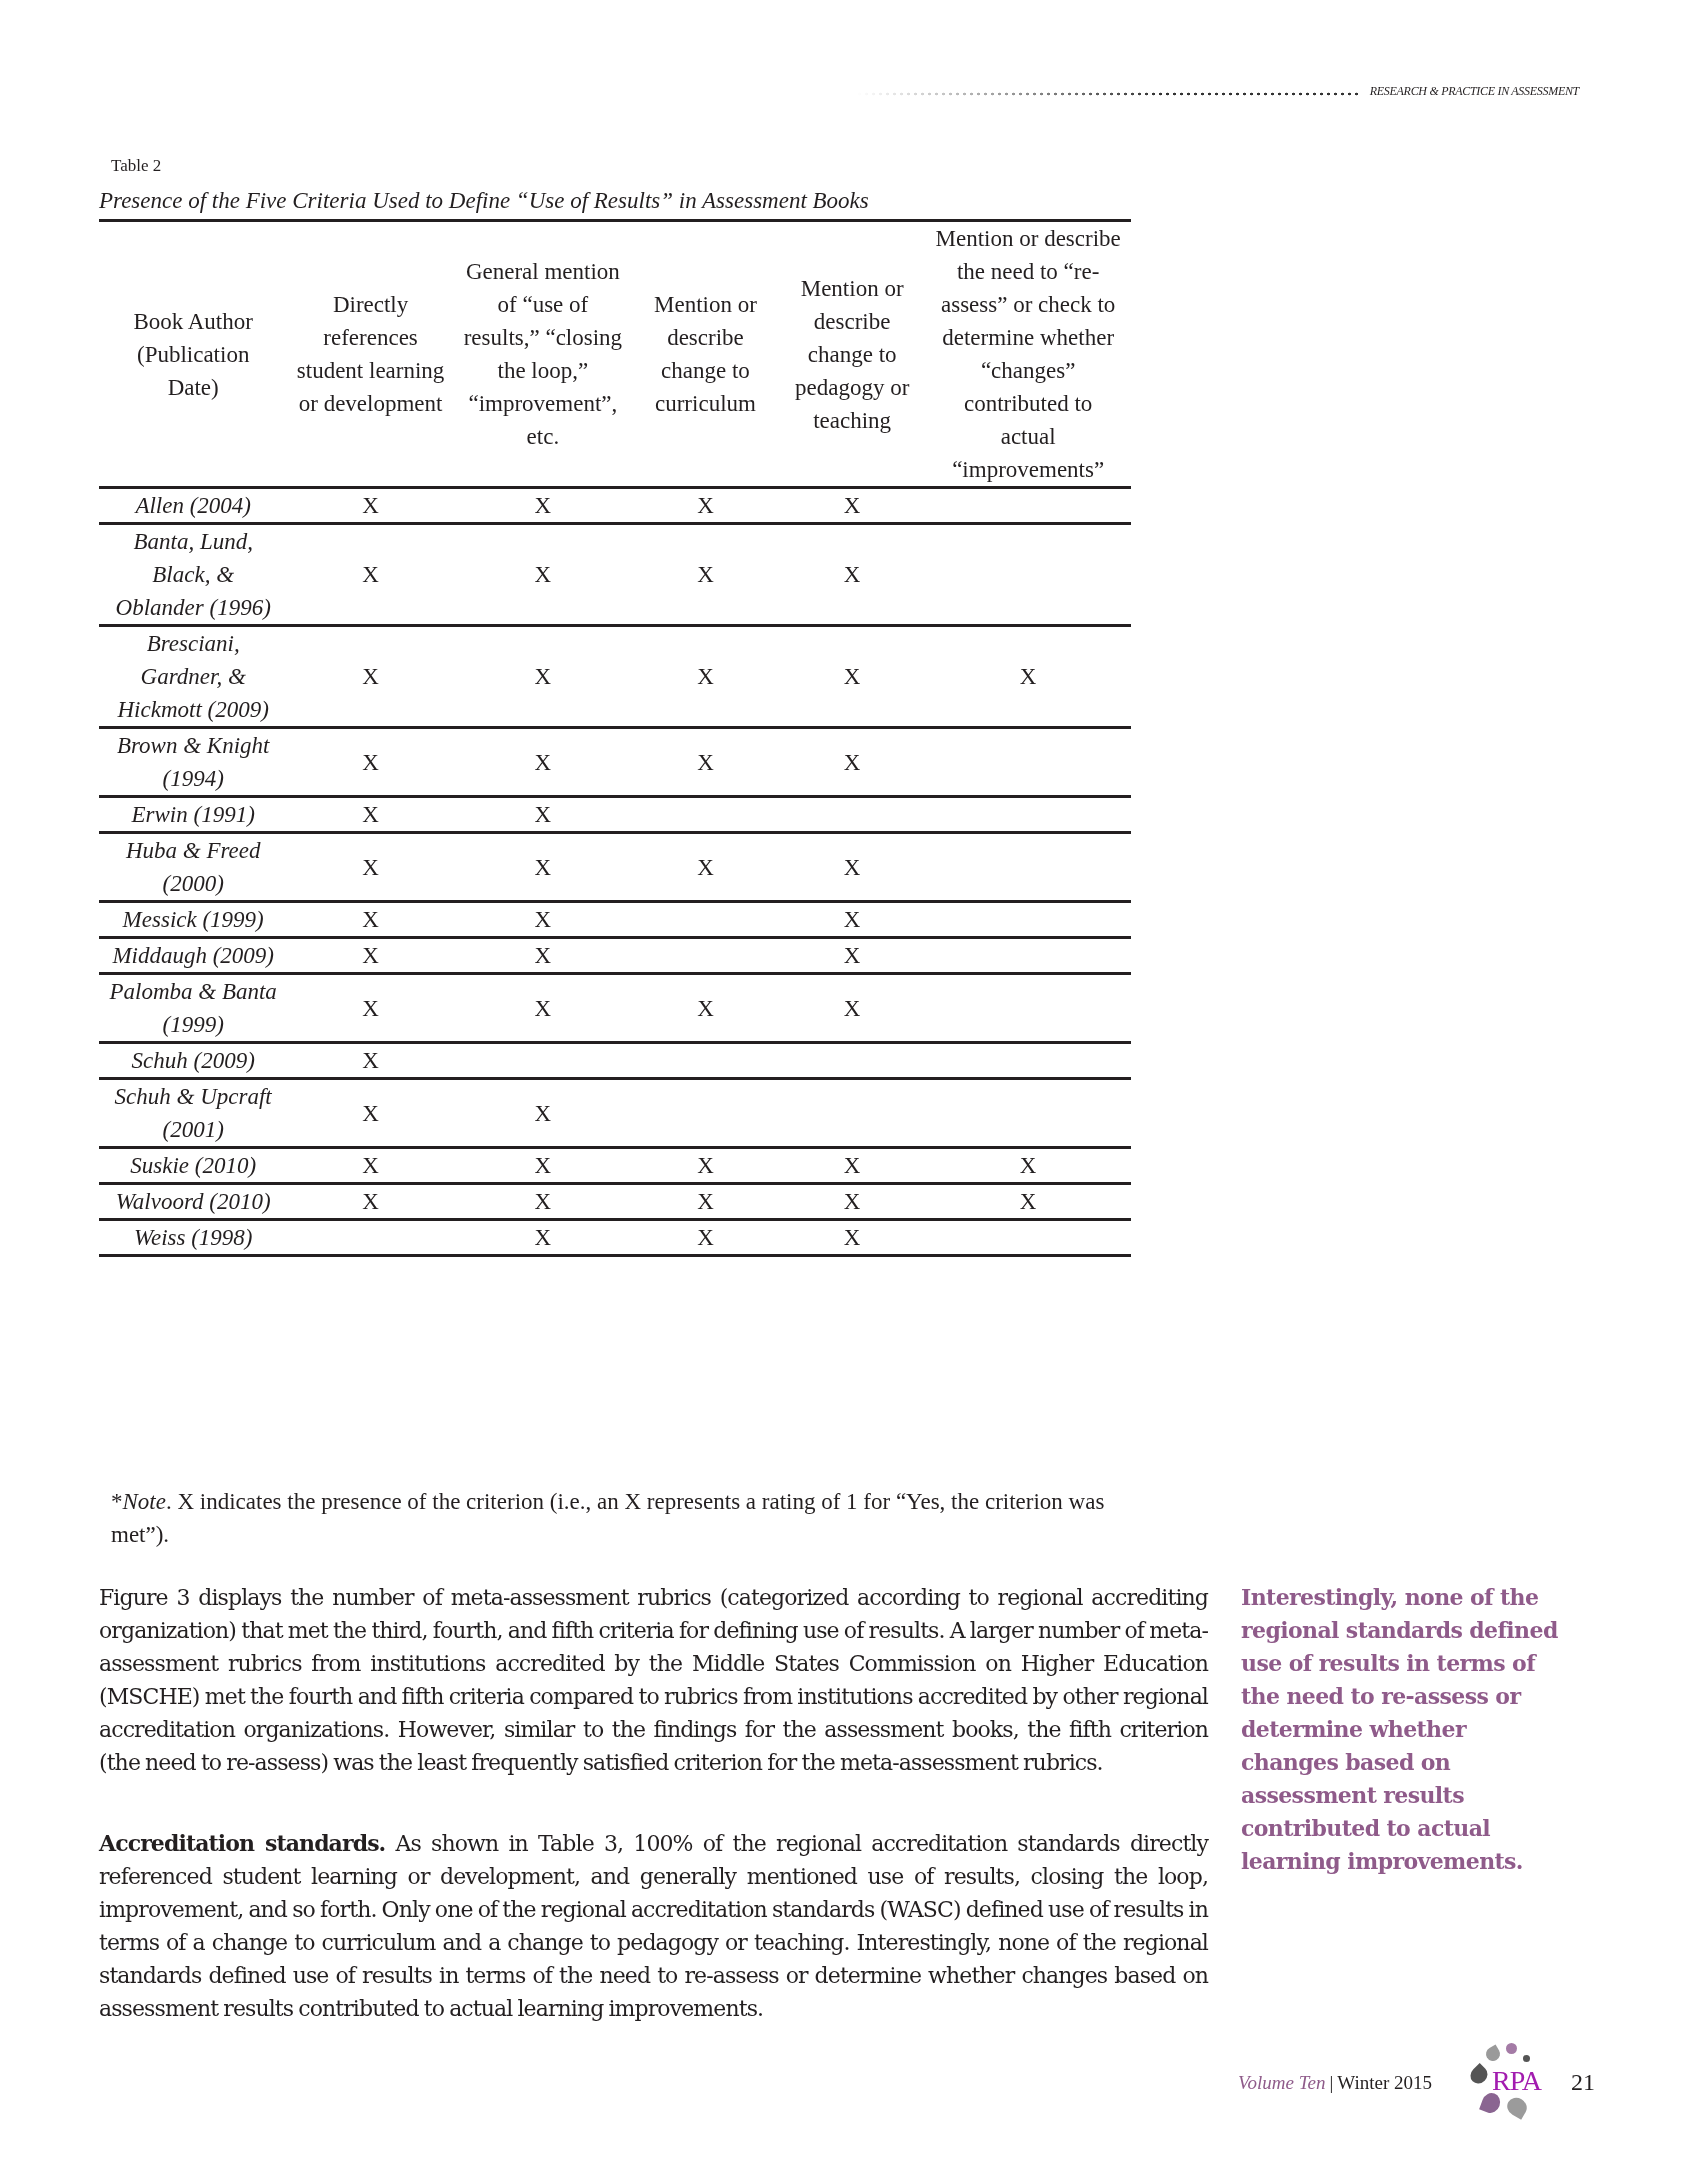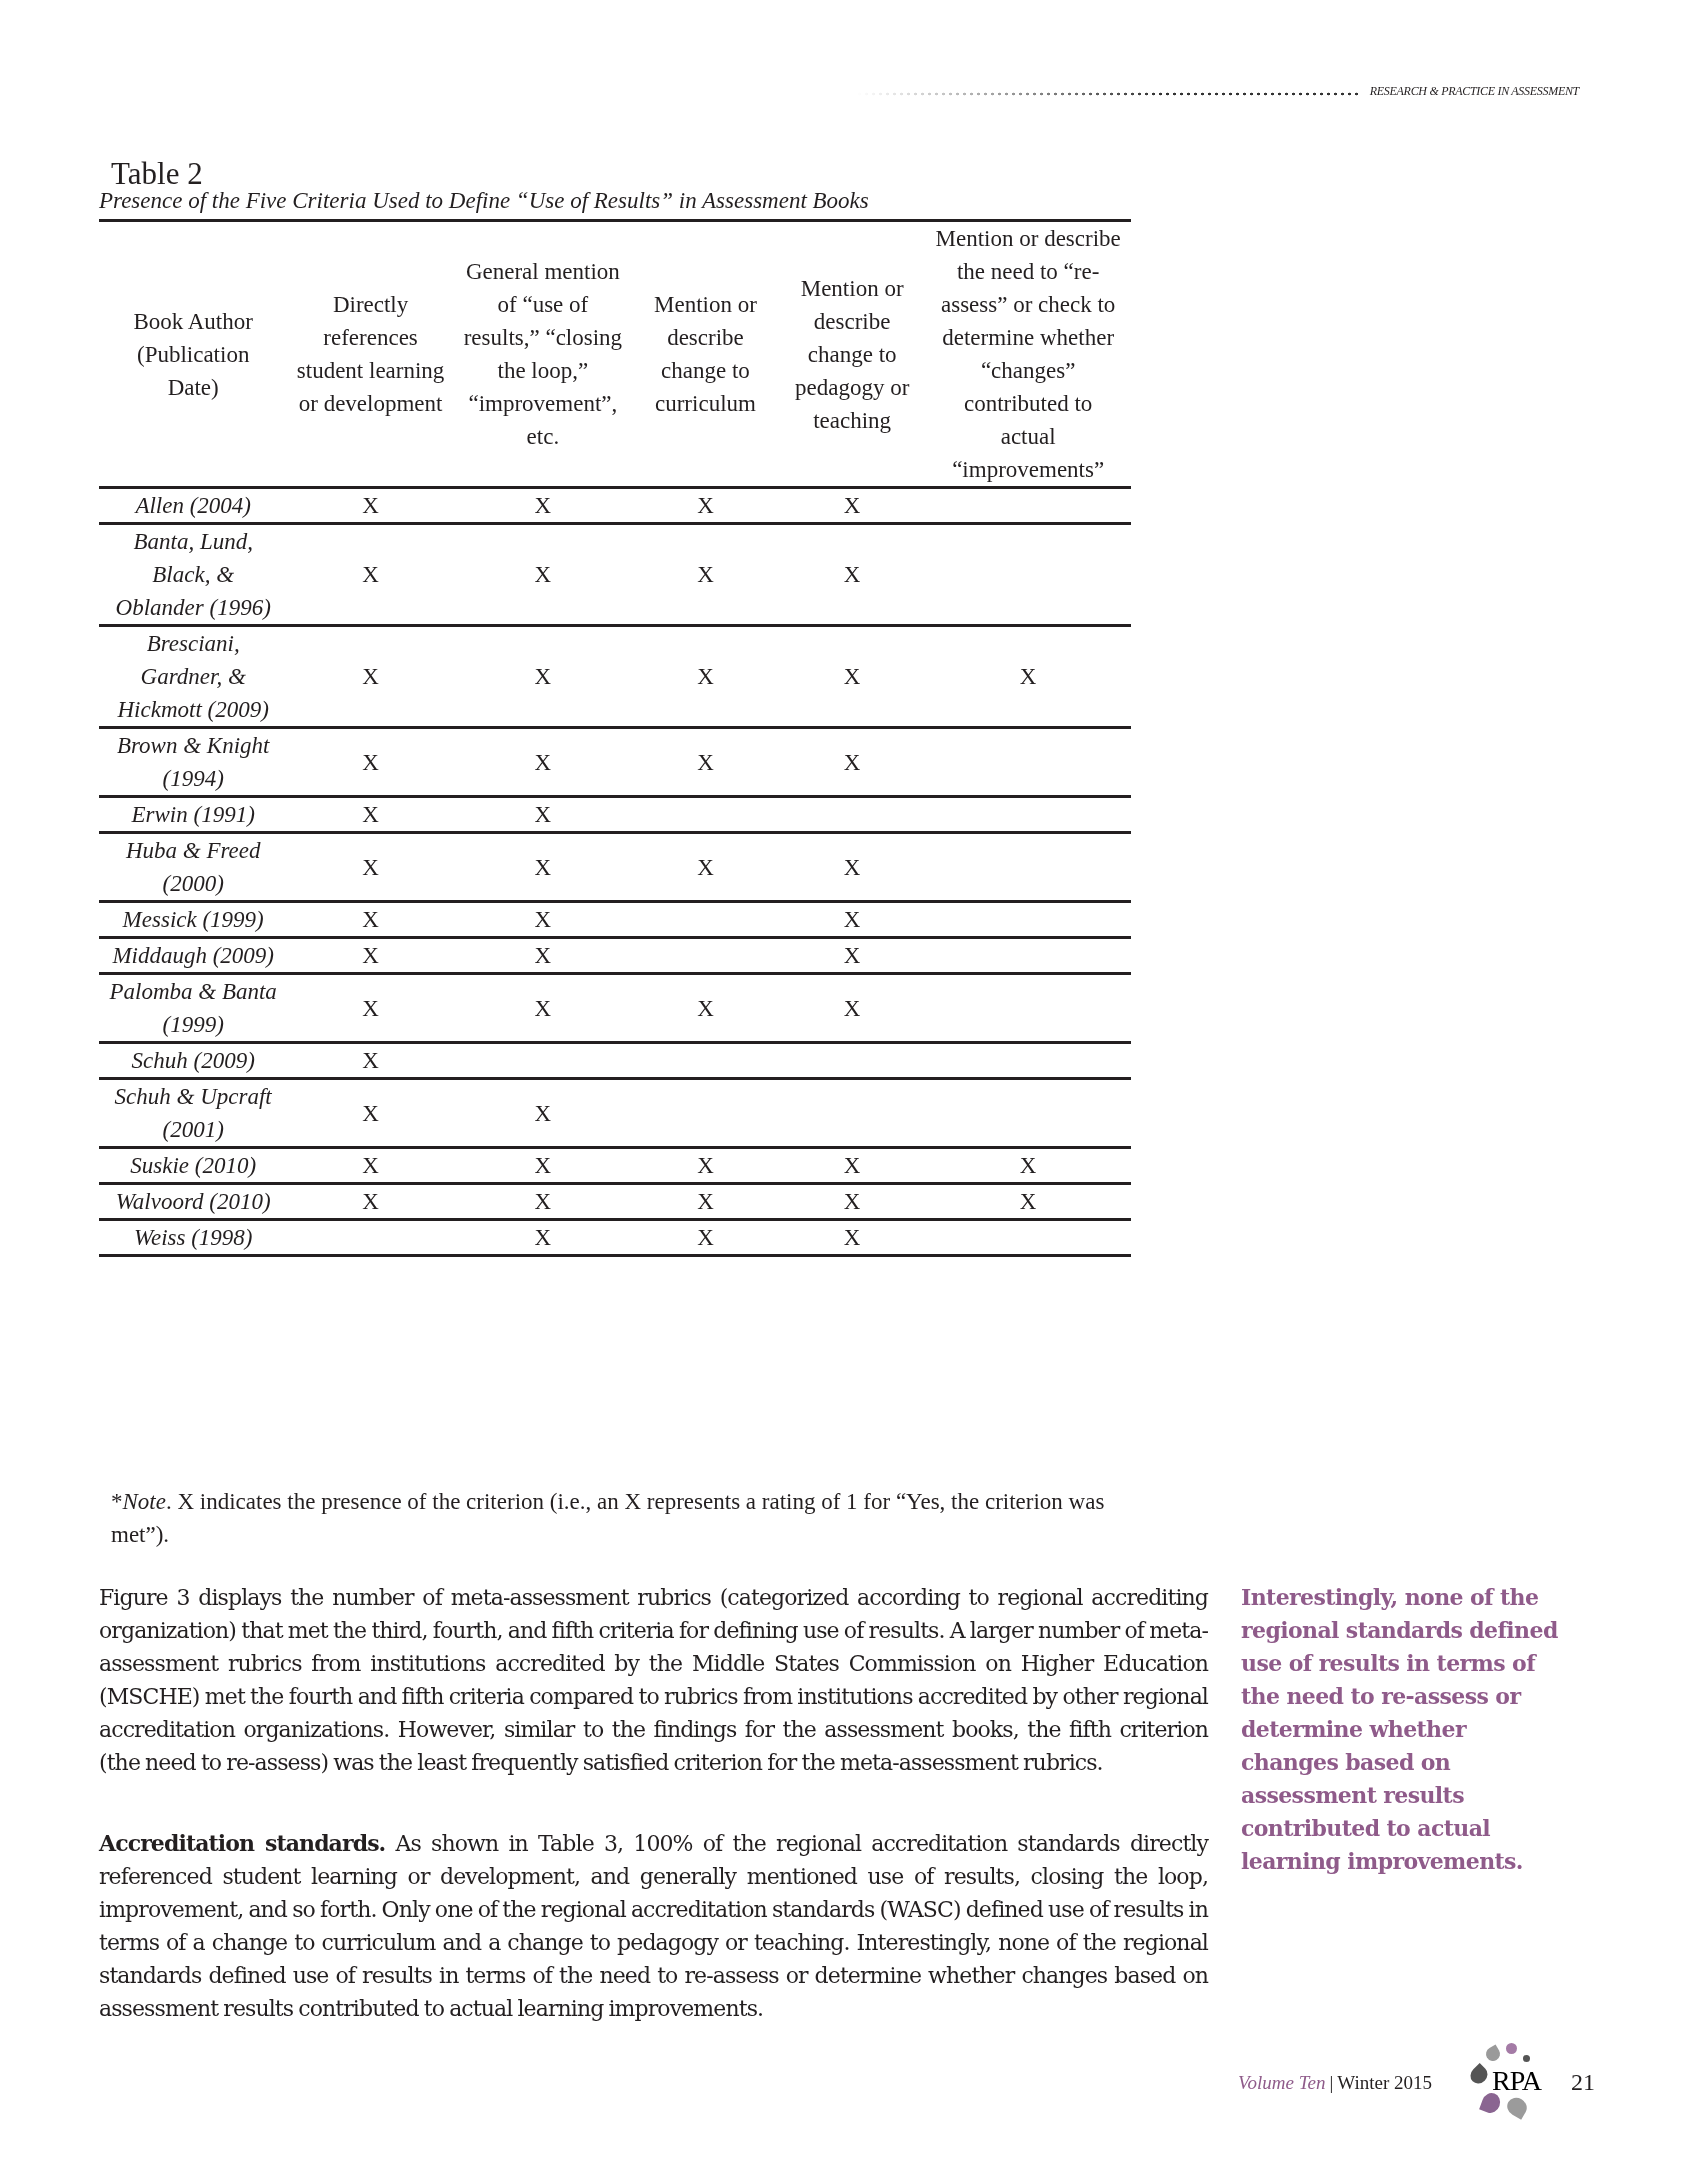--- a/index.html
+++ b/index.html
@@ -8,21 +8,21 @@
     
     .running-header { position: absolute; top: 79px; left: 856px; width: 723px; height: 24px; display: flex; align-items: center; justify-content: flex-end; }
     .dots { flex: 1; height: 4px; margin-right: 8px; margin-top: 6px;
       background-image: radial-gradient(circle, #333 1.2px, transparent 1.6px);
       background-size: 7px 4px; background-repeat: repeat-x;
       -webkit-mask-image: linear-gradient(to right, transparent, #000 60%);
       mask-image: linear-gradient(to right, transparent, #000 60%); }
     .journal-name { font-family: "Liberation Serif", serif; font-style: italic; font-size: 12px; letter-spacing: -0.3px; color: #231f20; white-space: nowrap; }
 
     
-    .table-label { position: absolute; left: 111px; top: 156px; font-family: "Liberation Serif", serif; font-size: 31px; }
+    .table-label { position: absolute; left: 111px; top: 156px; font-family: "Liberation Serif", serif; font-size: 17px; }
     .table-title { position: absolute; left: 99px; top: 188px; font-family: "Liberation Serif", serif; font-style: italic; font-size: 23px; white-space: nowrap; }
 
     
     .tbl { position: absolute; left: 99px; top: 219px; width: 1032px; border-collapse: collapse; font-family: "Liberation Serif", serif; font-size: 23px; line-height: 33px; text-align: center; }
     .tbl thead tr { border-top: 3px solid #231f20; border-bottom: 3px solid #231f20; }
     .tbl tbody tr { border-bottom: 3px solid #231f20; }
     .tbl th { font-weight: normal; vertical-align: middle; padding: 0 4px; }
     .tbl td { vertical-align: middle; padding: 0 4px; }
     .c0 { width: 178px; }
     .c1 { width: 173px; }
@@ -43,21 +43,21 @@
     
     .pull-quote { position: absolute; left: 1241px; top: 1581px; width: 327px; font-family: "DejaVu Serif", serif; font-weight: bold; font-size: 22px; line-height: 33px; letter-spacing: -0.6px; }
 
     
     .footer { position: absolute; top: 2053px; left: 1238px; height: 59px; display: flex; align-items: center; }
     .footer-vol { font-family: "Liberation Serif", serif; font-style: italic; font-size: 19px; }
     .footer-sep { font-family: "Liberation Serif", serif; font-size: 19px; margin: 0 4px; }
     .footer-season { font-family: "Liberation Serif", serif; font-size: 19px; }
     .logo { position: relative; width: 79px; height: 71px; margin-left: 38px; }
     .drop { position: absolute; border-radius: 50% 0 50% 50%; }
-    .logo-text { position: absolute; left: 22px; top: 18px; font-family: "Liberation Serif", serif; font-size: 28px; letter-spacing: -1px; color: #000000; }
+    .logo-text { position: absolute; left: 22px; top: 18px; font-family: "Liberation Serif", serif; font-size: 28px; letter-spacing: -1px; color: #a21caf; }
     .page-num { font-family: "Liberation Serif", serif; font-size: 24px; margin-left: 22px; }
   </style>
 </head>
 <body>
 
 <div class="running-header">
   <span class="dots"></span>
   <span class="journal-name">RESEARCH &amp; PRACTICE IN ASSESSMENT</span>
 </div>
 

